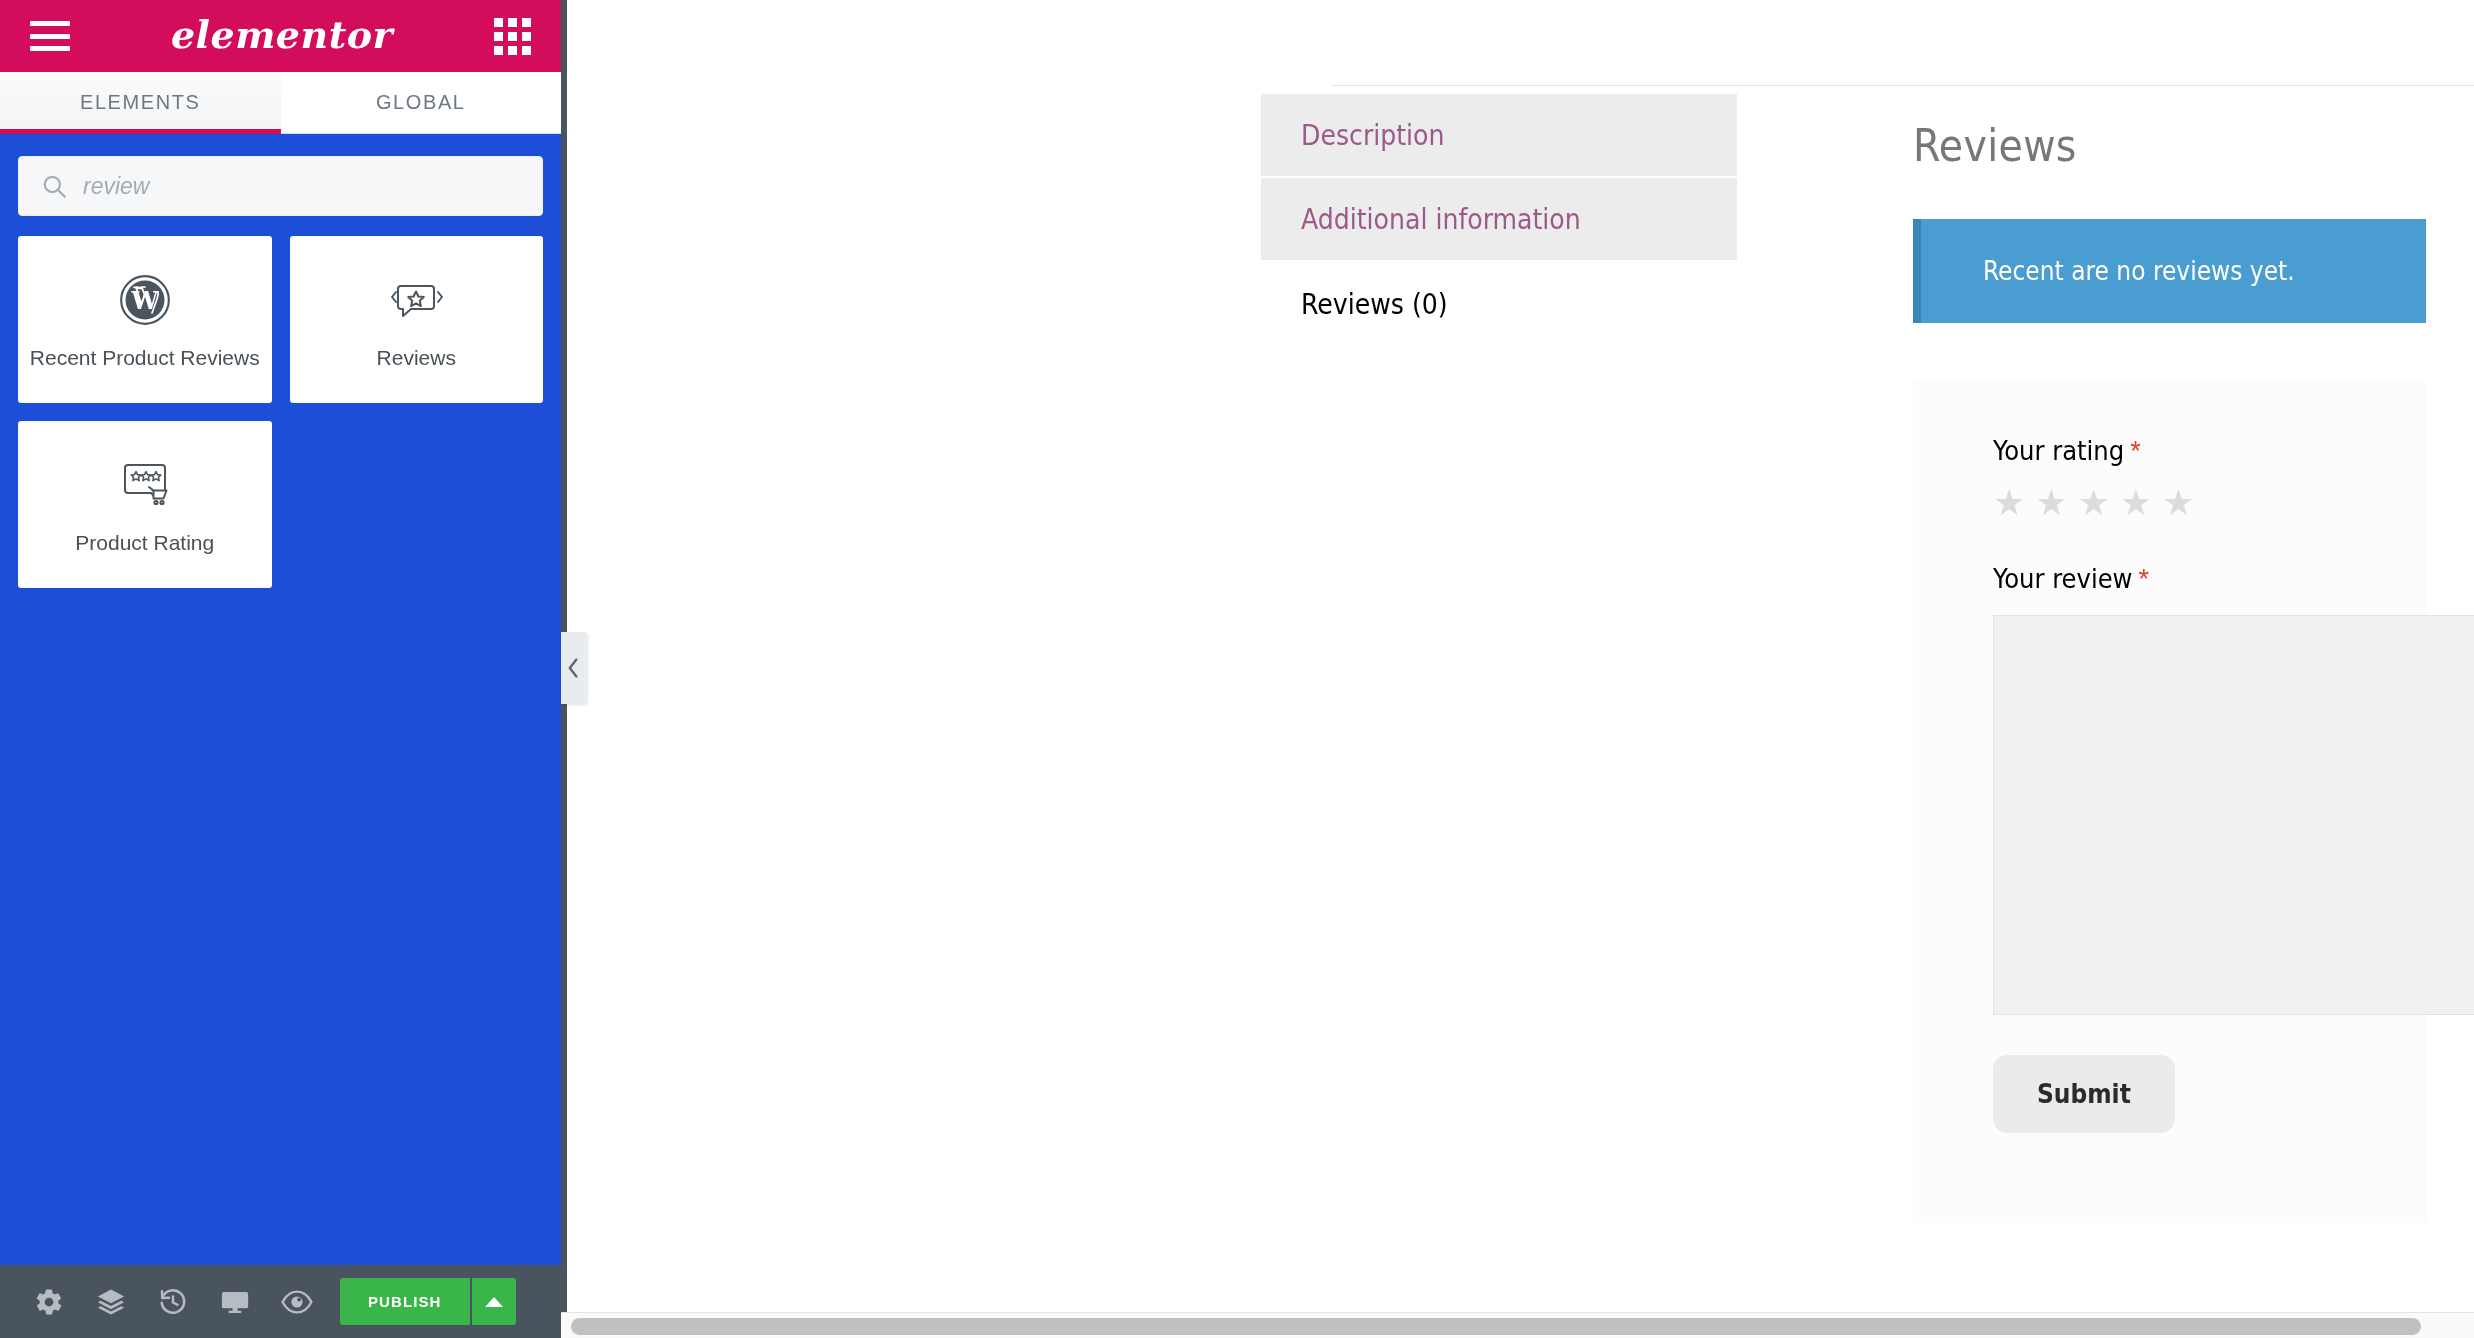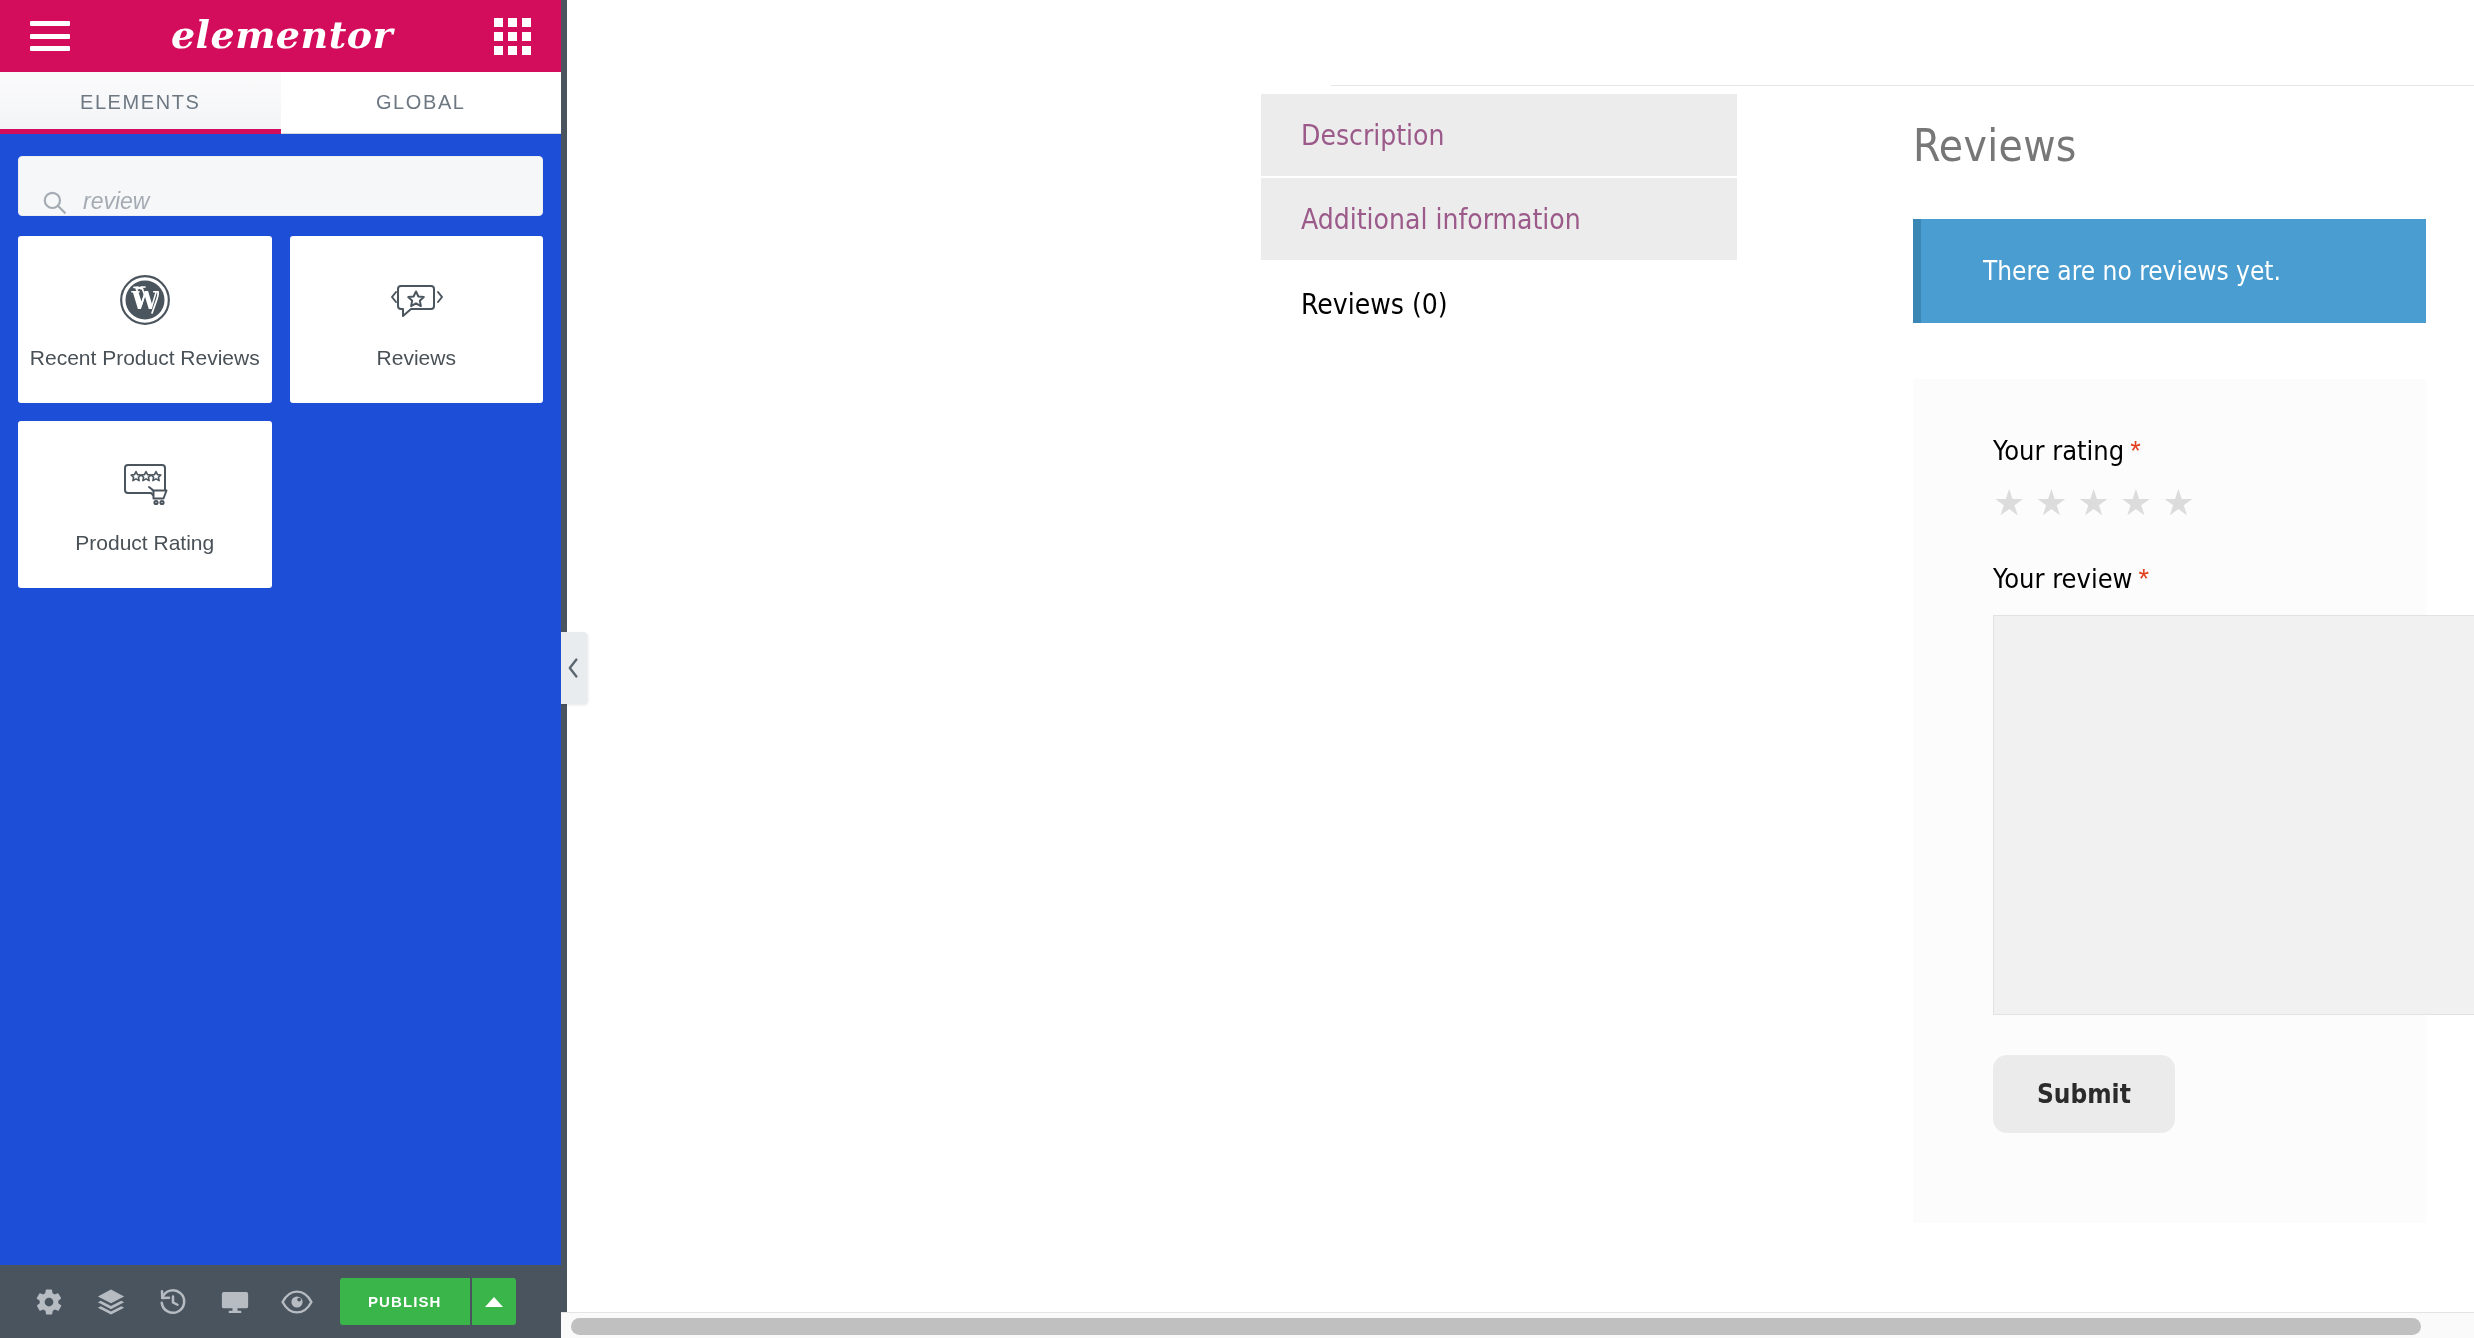--- a/index.html
+++ b/index.html
@@ -47,21 +47,21 @@
   .tab.active::after {
     content: ""; position: absolute; left: 0; right: 0; bottom: -1px;
     height: 5px; background: #d30c5c;
   }
 
   .panel-body { flex: 1; overflow: hidden; padding: 0 18px; }
 
   .search-wrap {
     margin: 22px 0 20px;
     background: #f6f7f8; border-radius: 4px;
-    height: 60px; display: flex; align-items: flex-end; padding: 0 22px;
+    height: 60px; display: flex; align-items: center; padding: 0 22px;
     border: 1px solid #eceef0;
   }
   .search-wrap svg { flex: 0 0 auto; margin-right: 16px; }
   .search-input {
     border: 0; outline: 0; background: transparent;
     font-family: "Liberation Sans", sans-serif;
     font-size: 23px; font-style: italic; color: #a4abb2;
     width: 100%;
   }
   .search-input::placeholder { color: #a4abb2; font-style: italic; }
@@ -318,21 +318,21 @@
 
     <div class="tablist">
       <div class="tab-row">Description</div>
       <div class="tab-row">Additional information</div>
       <div class="tab-row plain">Reviews (0)</div>
     </div>
 
     <section class="review-area">
       <h2 class="rv-title">Reviews</h2>
 
-      <div class="notice">There are no reviews yet.</div>
+      <div class="notice">Recent are no reviews yet.</div>
 
       <div class="form-panel">
         <div>
           <span class="field-label">Your rating</span><span class="req">*</span>
           <div class="stars">
             <span class="star">★</span>
             <span class="star">★</span>
             <span class="star">★</span>
             <span class="star">★</span>
             <span class="star">★</span>

